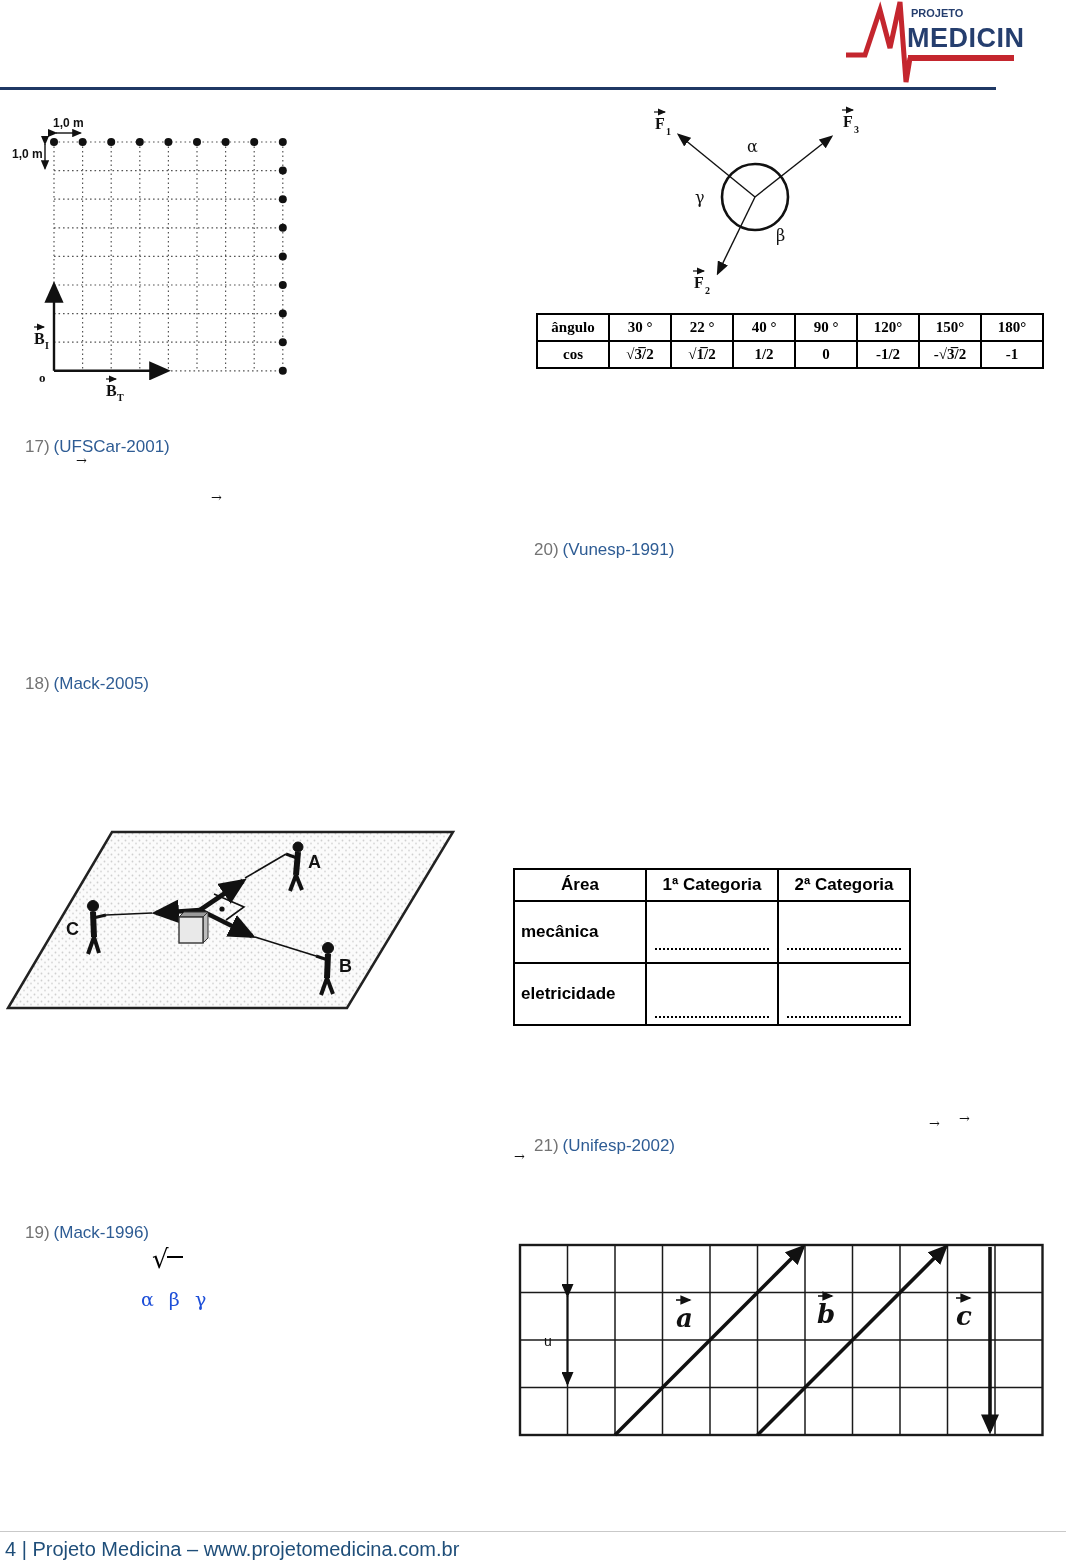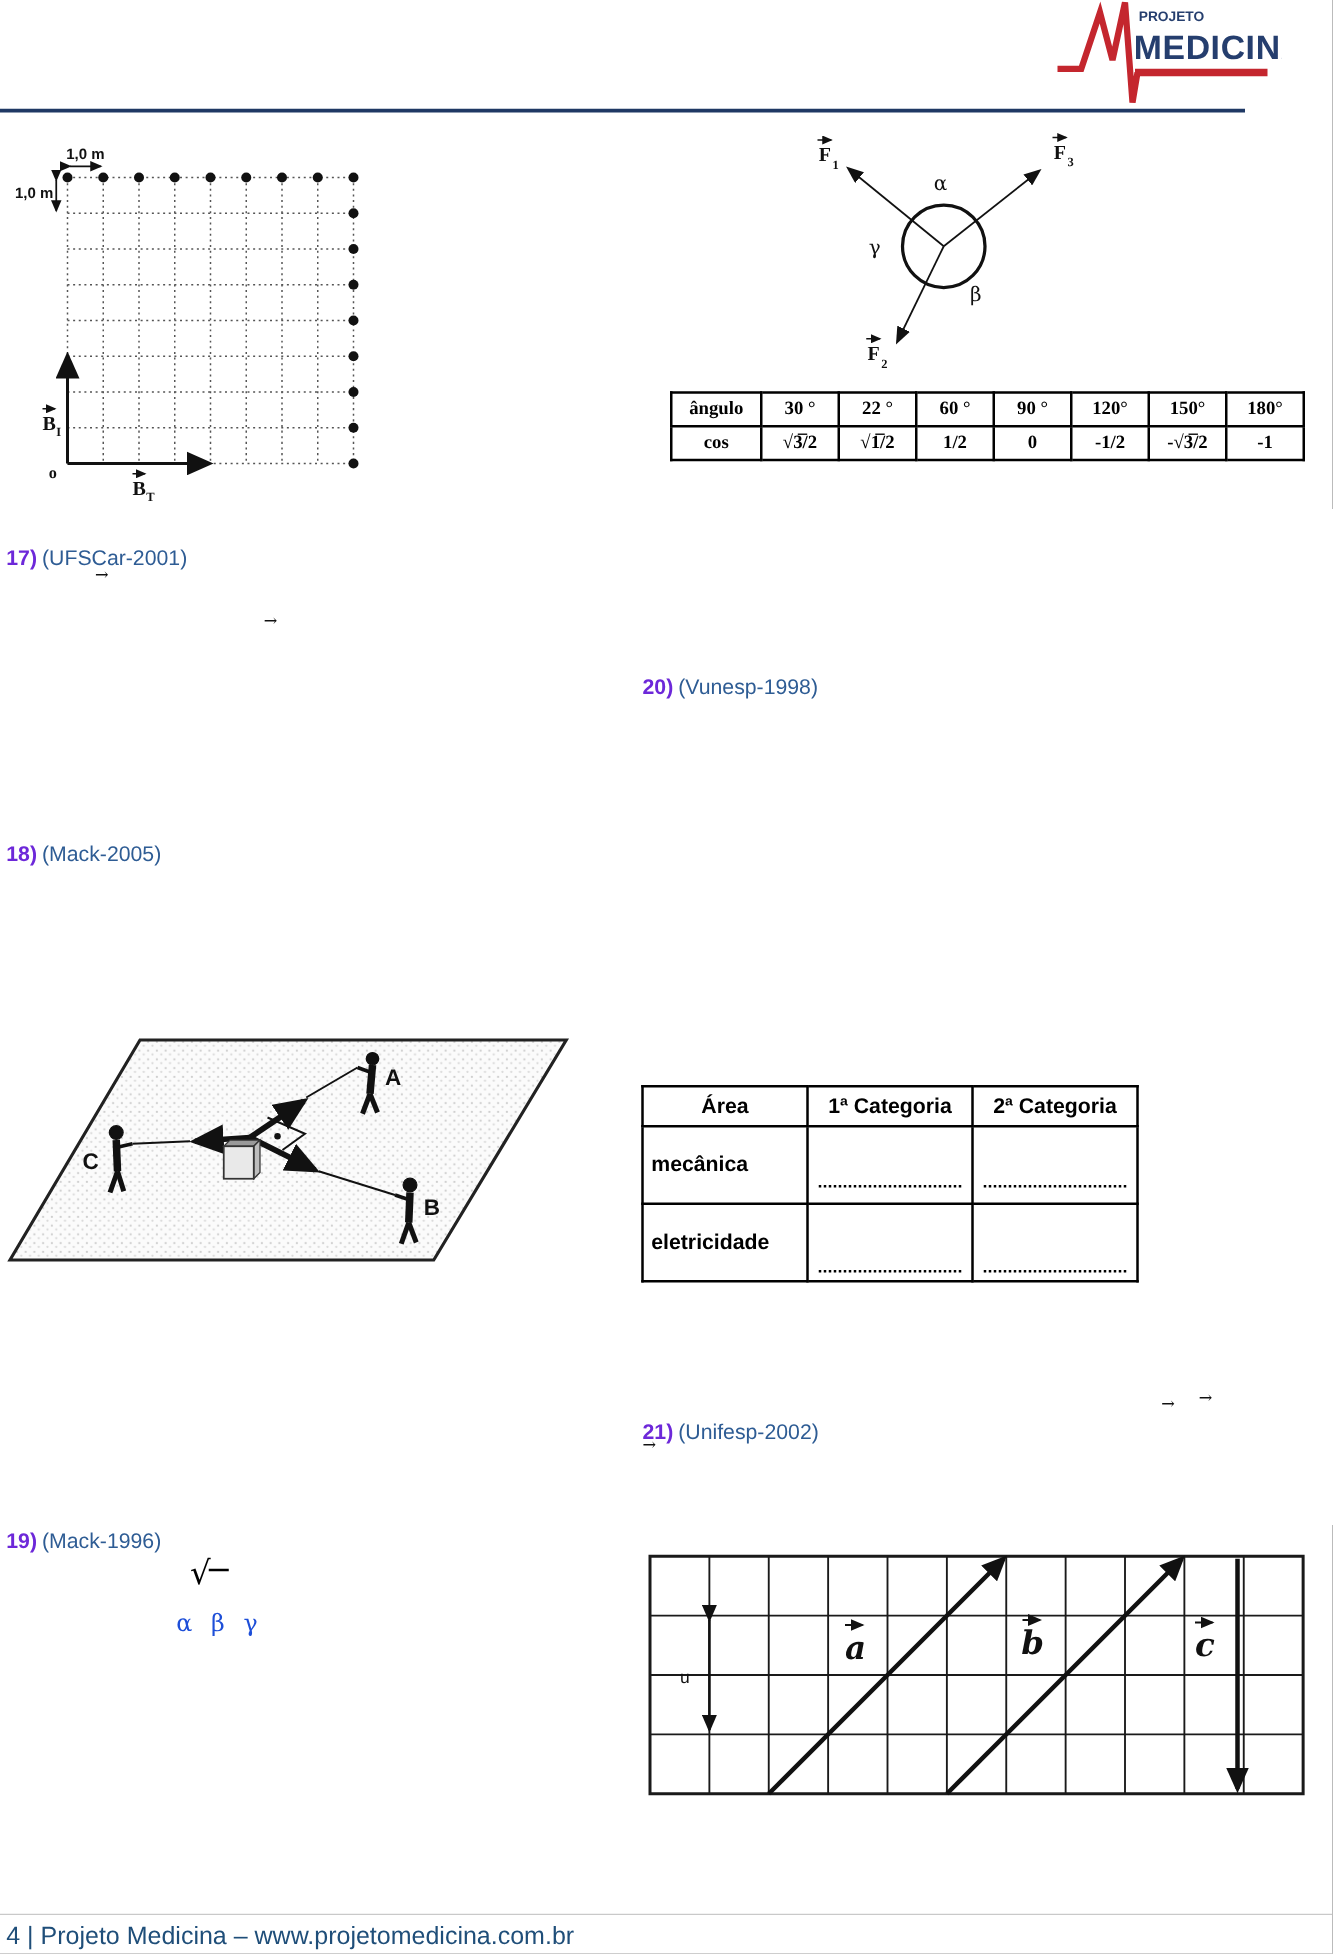--- a/index.html
+++ b/index.html
@@ -1,20 +1,20 @@
 <!DOCTYPE html>
 <html><head>
 <meta charset="utf-8">
 <style>
   html,body{margin:0;padding:0;background:#888;}
   #page{position:relative;width:1066px;height:1563px;background:#ffffff;overflow:hidden;
         font-family:"Liberation Sans",sans-serif;}
   .abs{position:absolute;}
   .qhead{font-size:17px;color:#2e5c94;white-space:nowrap;}
-  .qhead b{color:#6d28d9;font-weight:bold;margin-right:4px;}
+  .qhead b{color:#737373;font-weight:normal;margin-right:4px;margin-left:20px;}
   .stray{font-family:"DejaVu Serif",serif;font-size:13px;color:#111;line-height:1;}
   
   table.costab{border-collapse:collapse;font-family:Liberation Serif, serif;
                font-weight:bold;font-size:15px;color:#000;background:#fff;}
   table.costab td{border:2px solid #000;text-align:center;padding:0 4px;height:25px;}
   table.costab td.corner{width:62px;}
   table.costab td.cell{width:52px;}
   
   table.areatab{border-collapse:collapse;font-size:17px;font-weight:bold;color:#000;background:#fff;}
   table.areatab td{border:2px solid #000;padding:2px 6px;}
@@ -146,21 +146,21 @@
       <text x="158" y="143">β</text>
     </g>
   </svg>
 
   <table class="costab abs" style="left:536px;top:313px;">
     <tbody>
       <tr>
         <td class="corner">ângulo</td>
         <td class="cell">30 °</td>
         <td class="cell">22 °</td>
-        <td class="cell">60 °</td>
+        <td class="cell">40 °</td>
         <td class="cell">90 °</td>
         <td class="cell">120°</td>
         <td class="cell">150°</td>
         <td class="cell">180°</td>
       </tr>
       <tr>
         <td>cos</td>
         <td>√3̅/2</td>
         <td>√1̅/2</td>
         <td>1/2</td>
@@ -172,21 +172,21 @@
     </tbody>
   </table>
 
   <div class="qhead abs" style="left:5px;top:437px;">
     <b>17)</b><span>(UFSCar-2001)</span>
   </div>
   <span class="stray abs" style="left:76px;top:454px;">→</span>
   <span class="stray abs" style="left:211px;top:491px;">→</span>
 
   <div class="qhead abs" style="left:514px;top:540px;">
-    <b>20)</b><span>(Vunesp-1998)</span>
+    <b>20)</b><span>(Vunesp-1991)</span>
   </div>
 
   <div class="qhead abs" style="left:5px;top:674px;">
     <b>18)</b><span>(Mack-2005)</span>
   </div>
 
   <svg class="abs" style="left:5px;top:825px;" width="460" height="190" viewBox="0 0 460 190">
     <defs>
       <pattern id="stipple" width="7" height="7" patternUnits="userSpaceOnUse">
         <rect width="7" height="7" fill="#fbfbfb"></rect>

